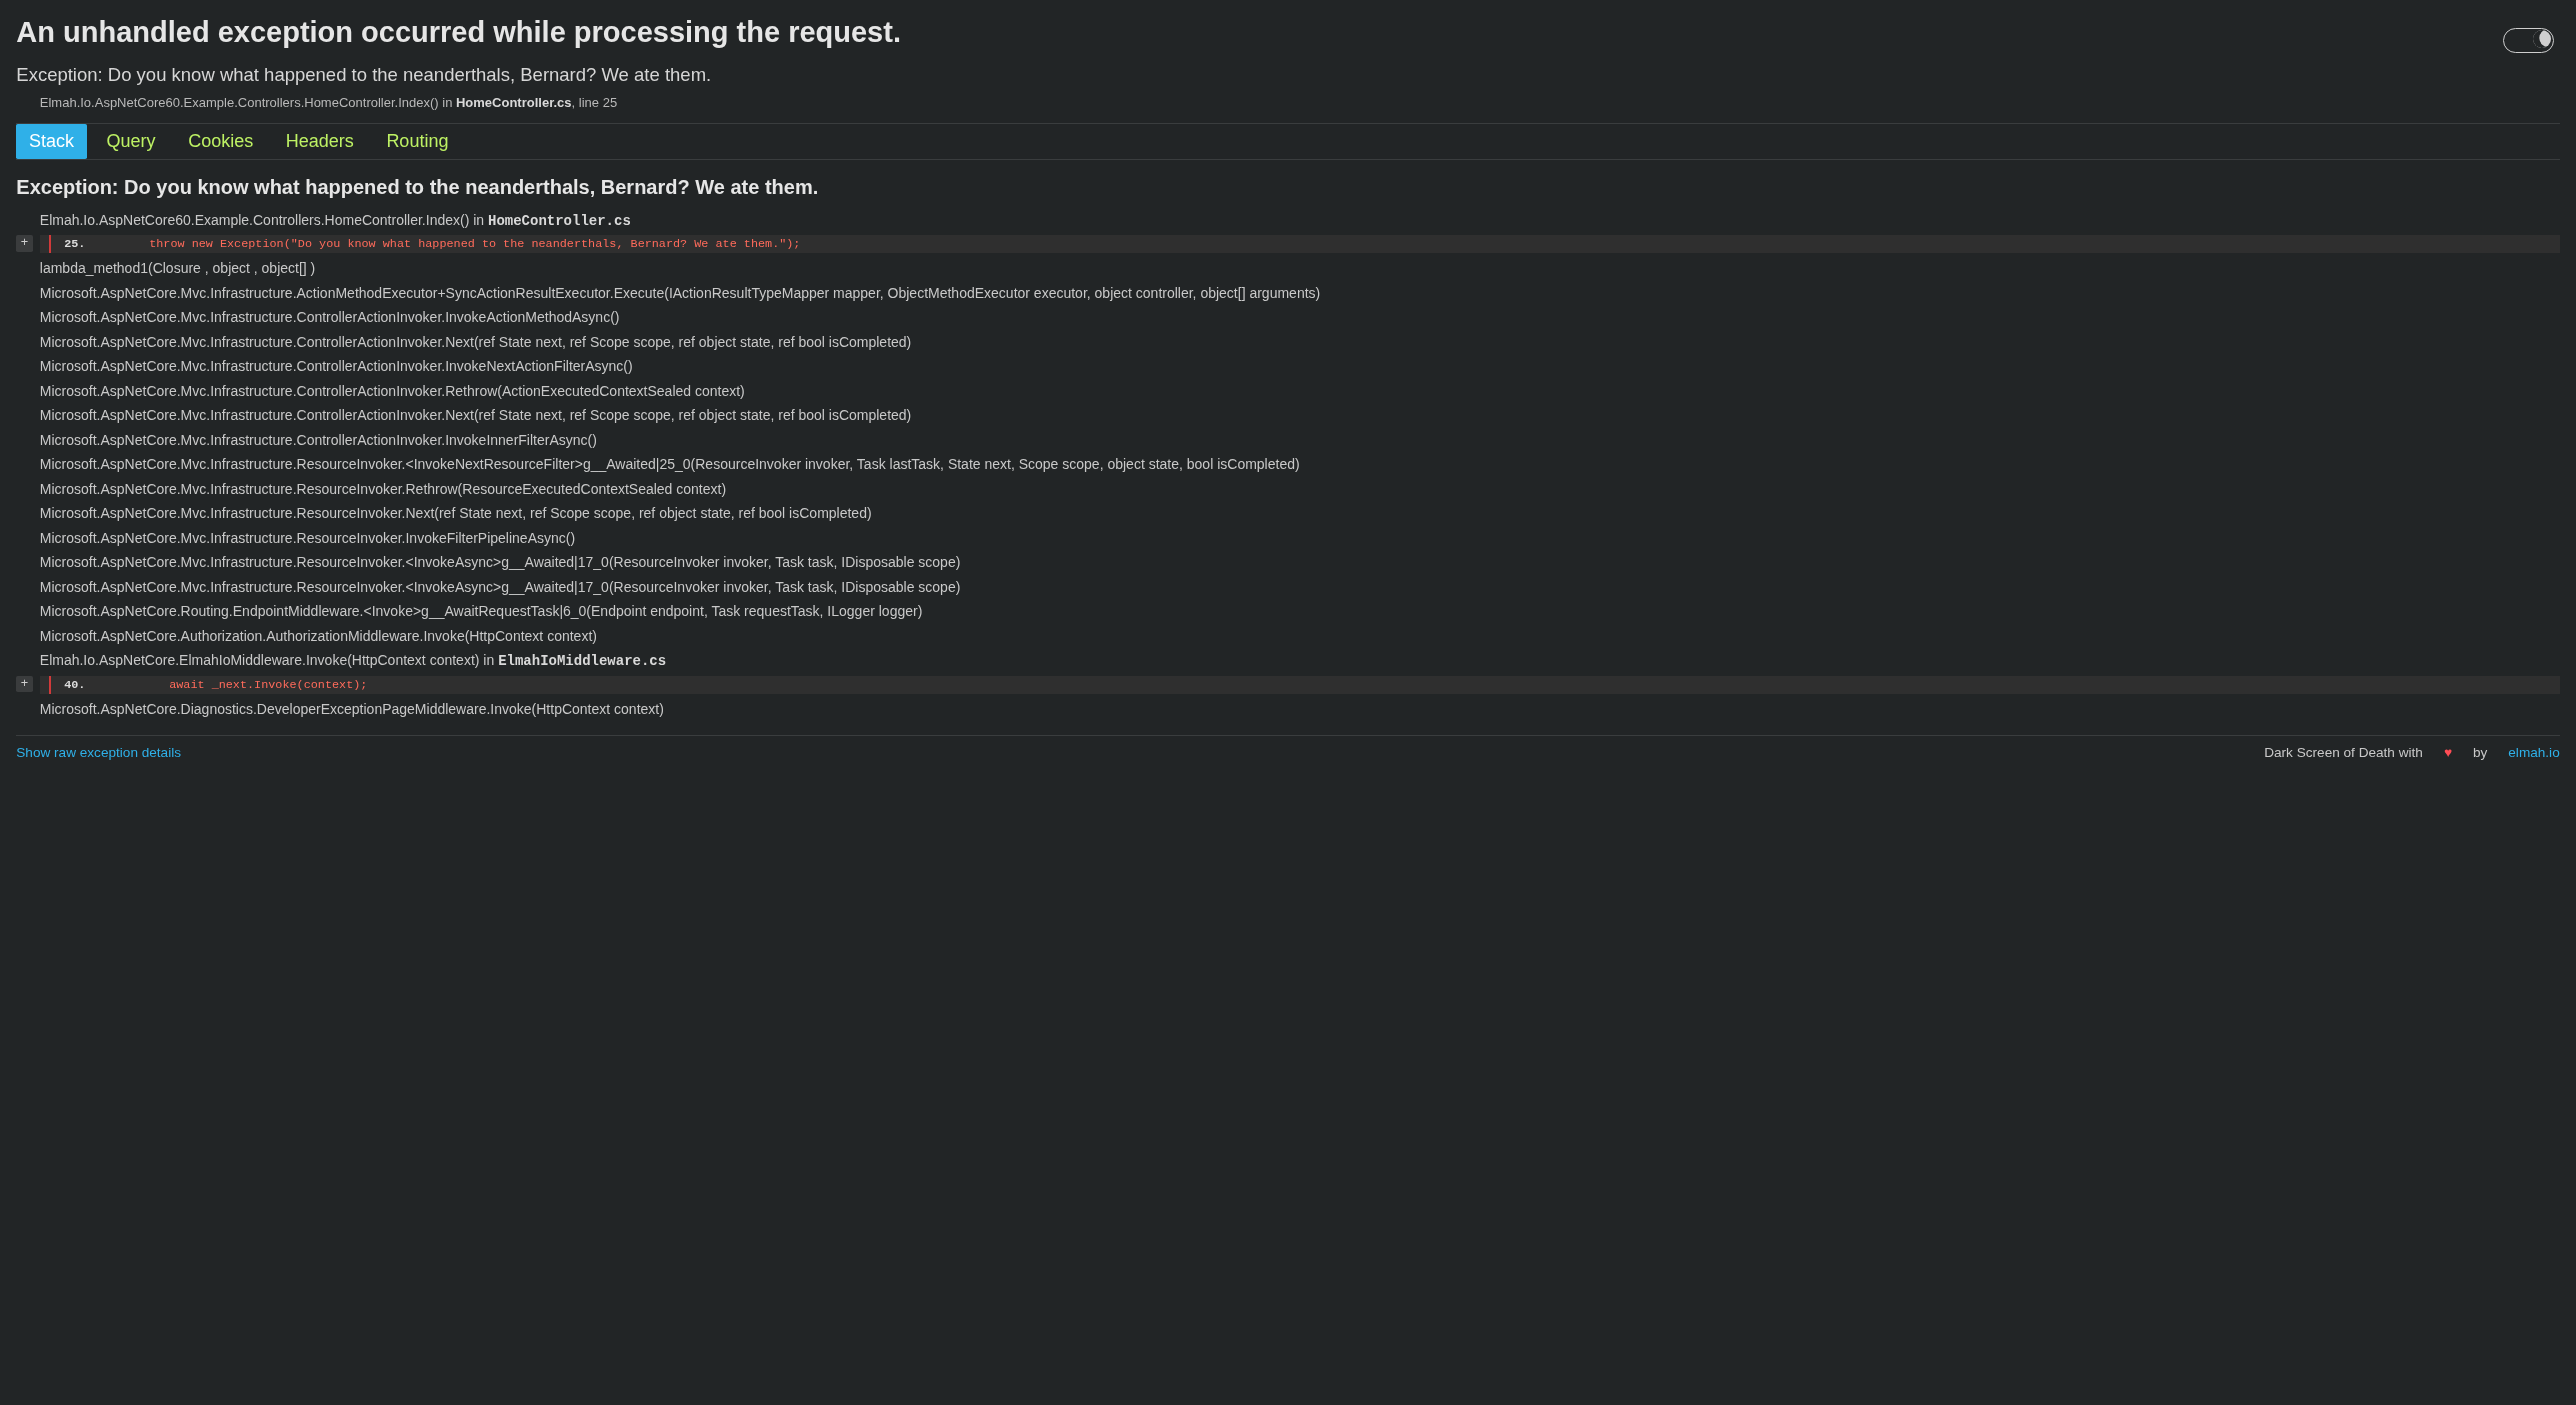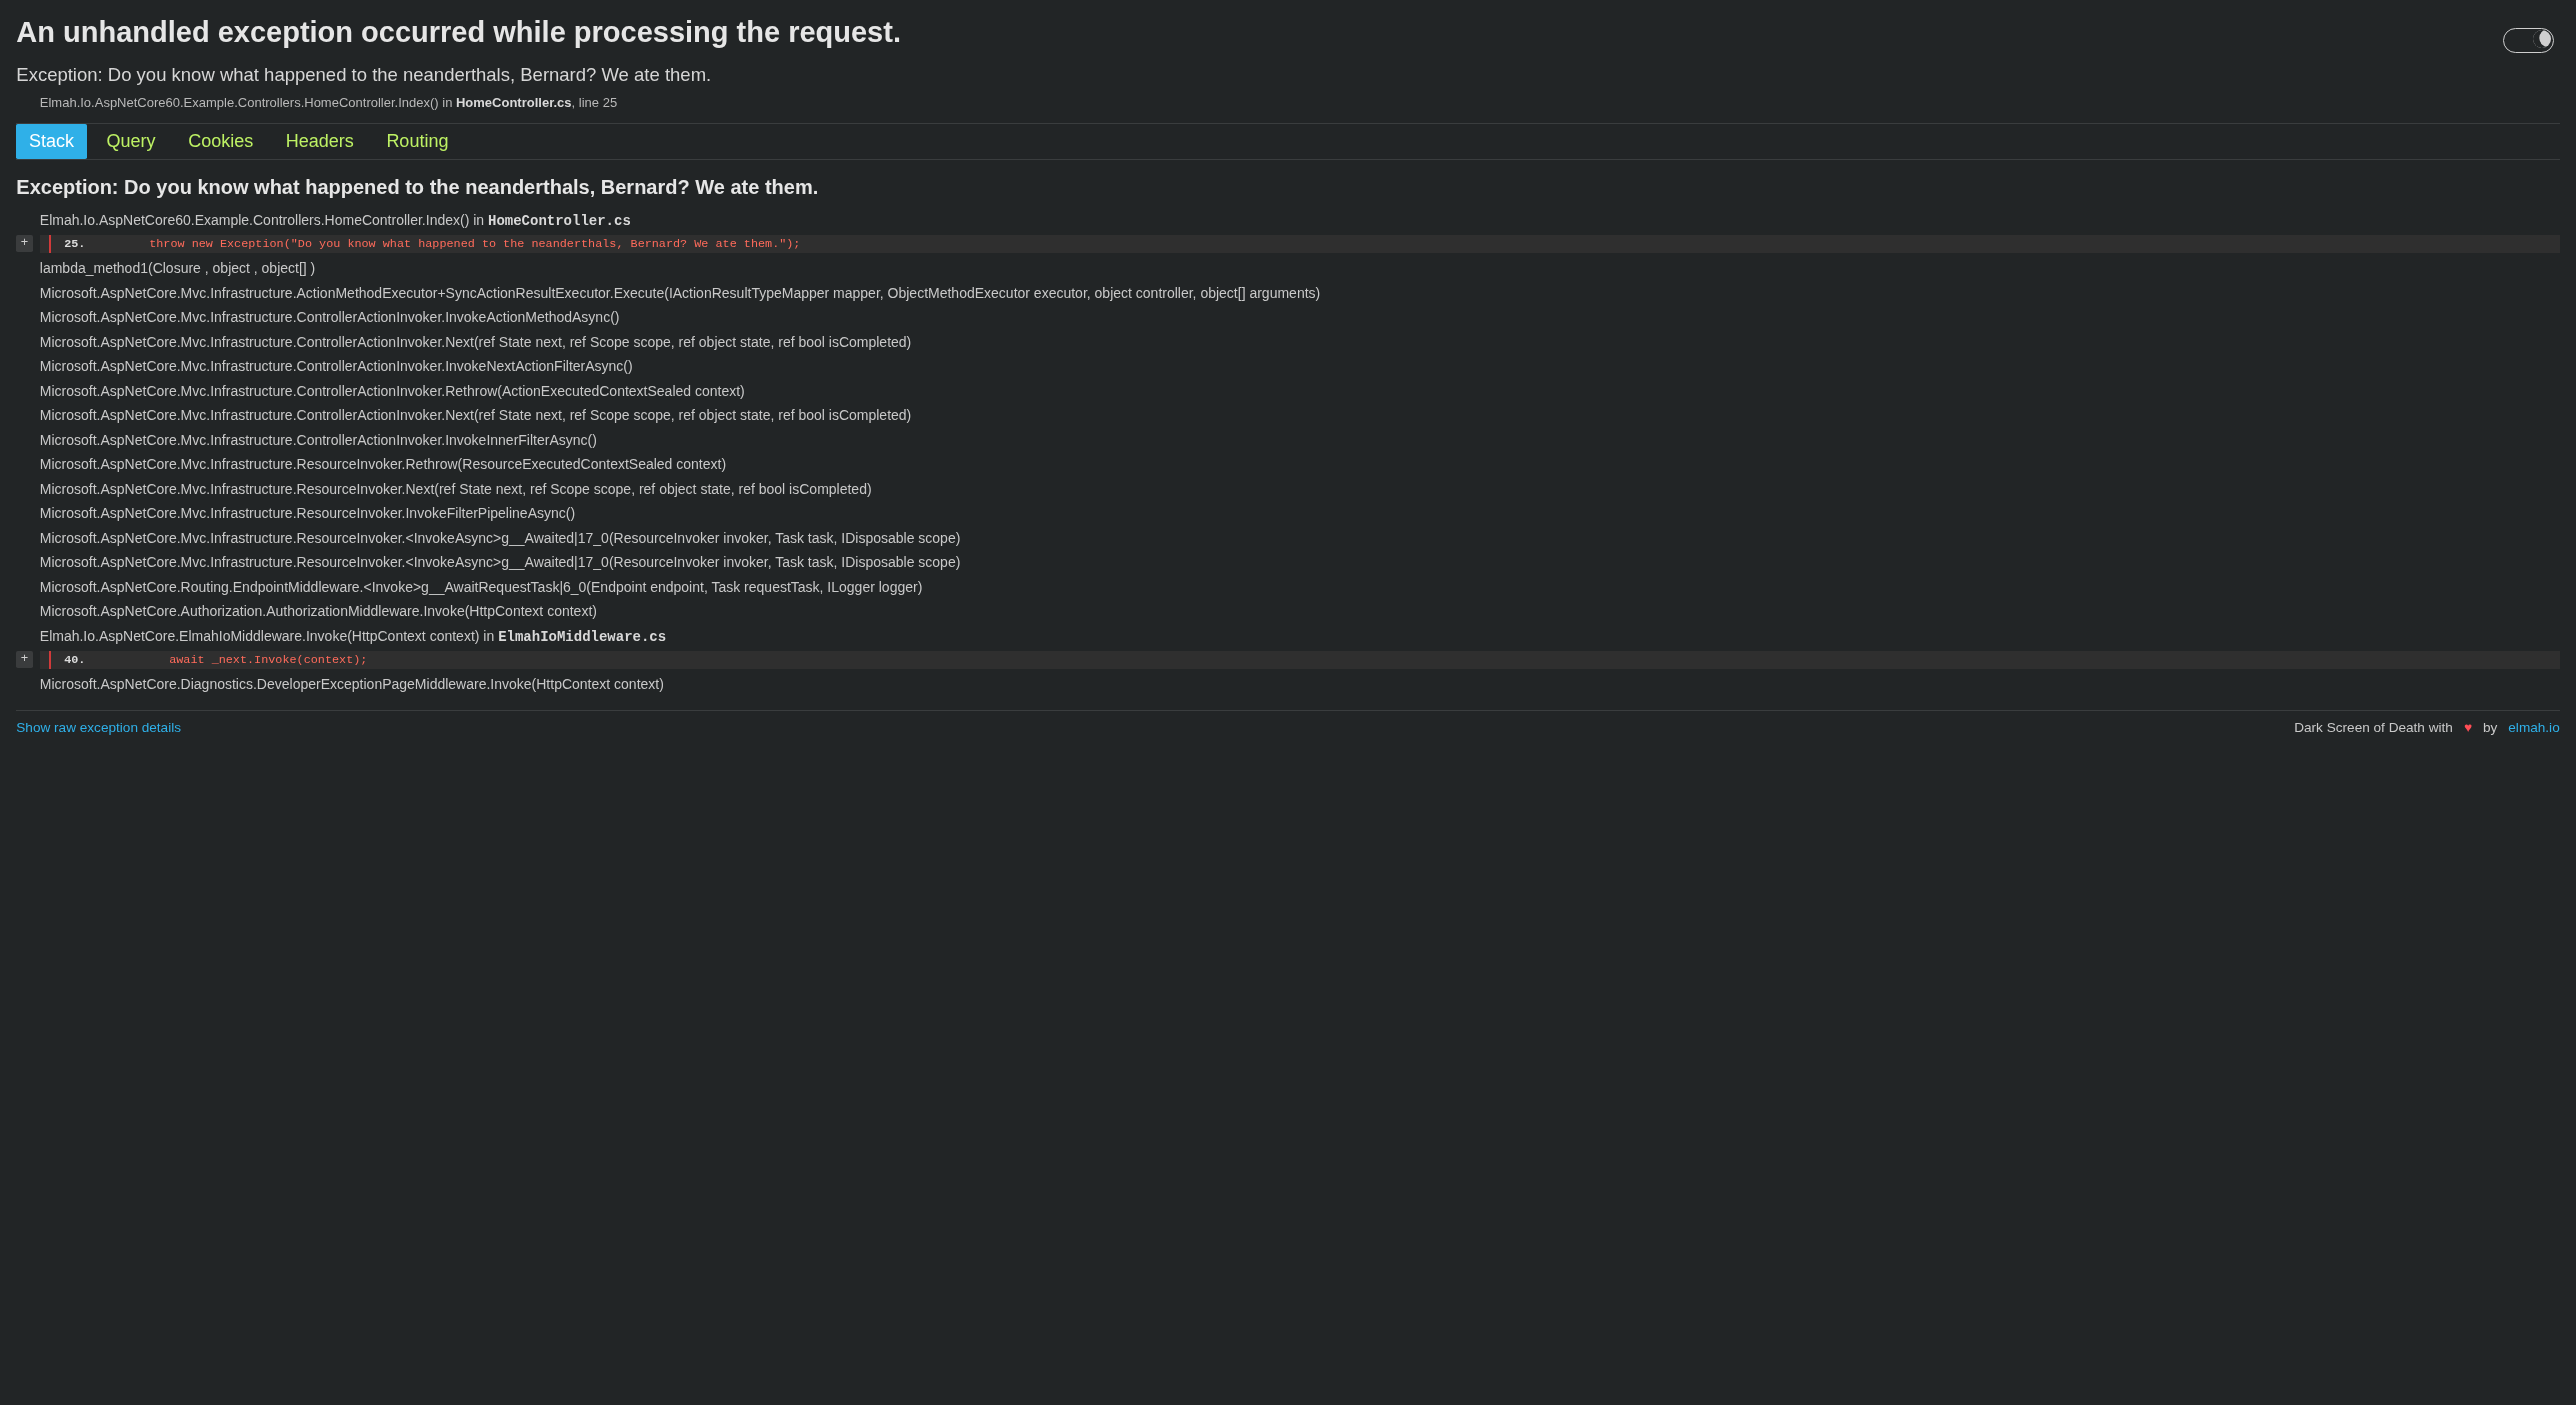--- a/index.html
+++ b/index.html
@@ -80,21 +80,21 @@
   }
   .code-strip.c2 .code { padding-left: 72px; }
   .code-strip.c1 .code { padding-left: 52px; }
 
   .bottombar {
     border-top: 0.9px solid #3a3d3e; margin-top: 12.7px; padding-top: 9px;
     display: flex; justify-content: space-between; align-items: center;
     font-size: 13.6px;
   }
   .link { color: #2fb0e8; cursor: pointer; }
-  .credit { color: #c9c9c9; display: flex; align-items: center; gap: 11px; }
+  .credit { color: #c9c9c9; display: flex; align-items: center; gap: 21px; }
   .heart { color: #ff4d55; }
 </style>
 </head>
 <body>
 
 <div class="page">
   <div class="topbar">
     <h1 class="title">An unhandled exception occurred while processing the request.</h1>
     <div class="toggle">
       <div class="moon"></div>
@@ -132,20 +132,21 @@
 
     <div id="frames-mid">
         <div class="frame-line">lambda_method1(Closure , object , object[] )</div>
         <div class="frame-line">Microsoft.AspNetCore.Mvc.Infrastructure.ActionMethodExecutor+SyncActionResultExecutor.Execute(IActionResultTypeMapper mapper, ObjectMethodExecutor executor, object controller, object[] arguments)</div>
         <div class="frame-line">Microsoft.AspNetCore.Mvc.Infrastructure.ControllerActionInvoker.InvokeActionMethodAsync()</div>
         <div class="frame-line">Microsoft.AspNetCore.Mvc.Infrastructure.ControllerActionInvoker.Next(ref State next, ref Scope scope, ref object state, ref bool isCompleted)</div>
         <div class="frame-line">Microsoft.AspNetCore.Mvc.Infrastructure.ControllerActionInvoker.InvokeNextActionFilterAsync()</div>
         <div class="frame-line">Microsoft.AspNetCore.Mvc.Infrastructure.ControllerActionInvoker.Rethrow(ActionExecutedContextSealed context)</div>
         <div class="frame-line">Microsoft.AspNetCore.Mvc.Infrastructure.ControllerActionInvoker.Next(ref State next, ref Scope scope, ref object state, ref bool isCompleted)</div>
         <div class="frame-line">Microsoft.AspNetCore.Mvc.Infrastructure.ControllerActionInvoker.InvokeInnerFilterAsync()</div>
+        <div class="frame-line">Microsoft.AspNetCore.Mvc.Infrastructure.ResourceInvoker.&lt;InvokeNextResourceFilter&gt;g__Awaited|25_0(ResourceInvoker invoker, Task lastTask, State next, Scope scope, object state, bool isCompleted)</div>
         <div class="frame-line">Microsoft.AspNetCore.Mvc.Infrastructure.ResourceInvoker.Rethrow(ResourceExecutedContextSealed context)</div>
         <div class="frame-line">Microsoft.AspNetCore.Mvc.Infrastructure.ResourceInvoker.Next(ref State next, ref Scope scope, ref object state, ref bool isCompleted)</div>
         <div class="frame-line">Microsoft.AspNetCore.Mvc.Infrastructure.ResourceInvoker.InvokeFilterPipelineAsync()</div>
         <div class="frame-line">Microsoft.AspNetCore.Mvc.Infrastructure.ResourceInvoker.&lt;InvokeAsync&gt;g__Awaited|17_0(ResourceInvoker invoker, Task task, IDisposable scope)</div>
         <div class="frame-line">Microsoft.AspNetCore.Mvc.Infrastructure.ResourceInvoker.&lt;InvokeAsync&gt;g__Awaited|17_0(ResourceInvoker invoker, Task task, IDisposable scope)</div>
         <div class="frame-line">Microsoft.AspNetCore.Routing.EndpointMiddleware.&lt;Invoke&gt;g__AwaitRequestTask|6_0(Endpoint endpoint, Task requestTask, ILogger logger)</div>
         <div class="frame-line">Microsoft.AspNetCore.Authorization.AuthorizationMiddleware.Invoke(HttpContext context)</div>
       </div>
 
     <div class="frame-line">

